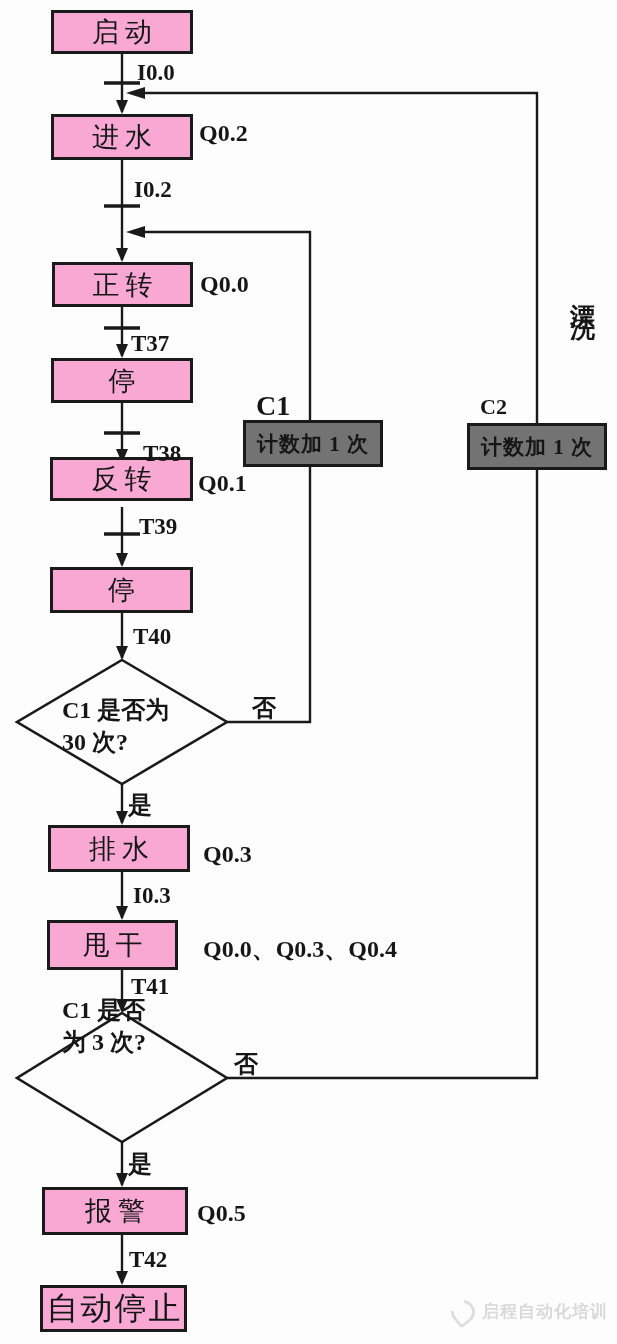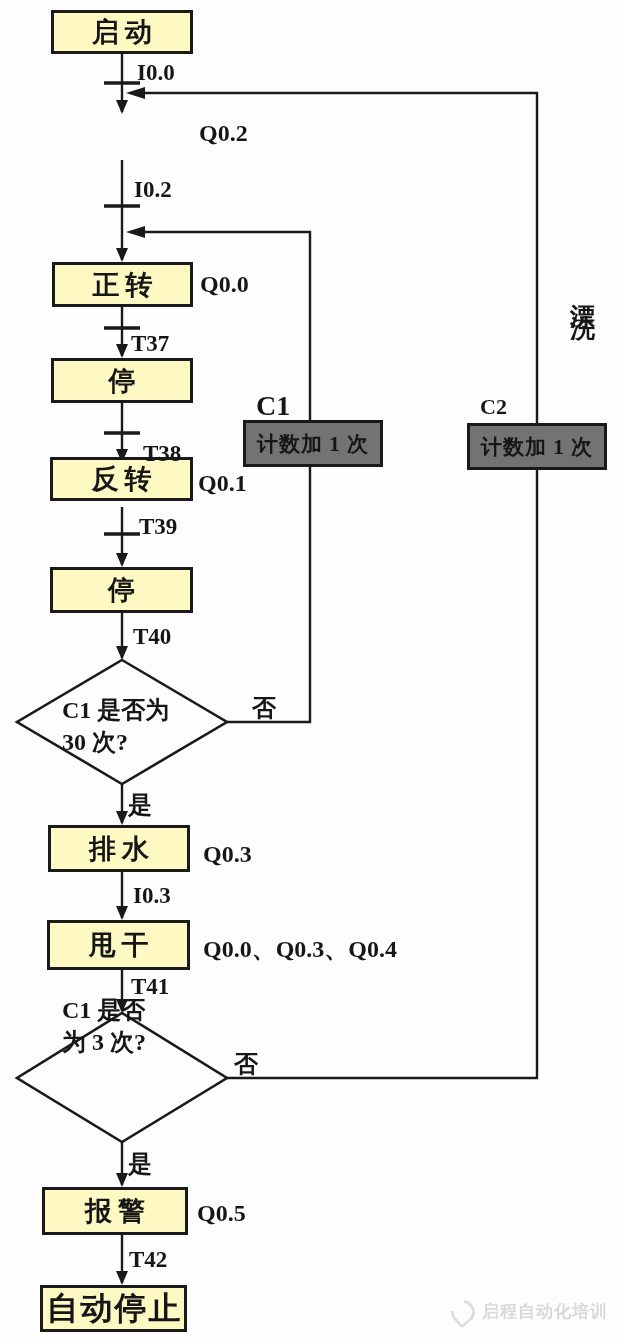--- a/index.html
+++ b/index.html
@@ -9,23 +9,23 @@
     background:#fdfdfd;
     font-family:"Liberation Serif","DejaVu Serif",serif;
     color:#161616;
     overflow:hidden;
   }
   #wires{position:absolute;left:0;top:0;width:617px;height:1344px;}
   .box{
     position:absolute;
     box-sizing:border-box;
     border:3px solid #1a1a1a;
-    background:#fef9c3;
+    background:#f9a8d4;
     display:flex;align-items:center;justify-content:center;
-    font-size:27px;font-weight:700;
+    font-size:27px;font-weight:400;
     letter-spacing:6px;
     text-indent:6px;
     z-index:2;
   }
   .box.small-text{font-size:32px;letter-spacing:2px;text-indent:2px;}
   .cntbox{
     position:absolute;
     box-sizing:border-box;
     border:3px solid #1a1a1a;
     background:#737373;
@@ -135,36 +135,39 @@
 
     <g fill="#fdfdfd" stroke="#1a1a1a" stroke-width="2.6">
       <polygon points="122,660 227,722 122,784 17,722"></polygon>
       <polygon points="122,1013 227,1078 122,1142 17,1078"></polygon>
     </g>
   </svg>
 
   <div class="box" style="left:51px;top:10px;width:142px;height:44px;">
       <span>启动</span>
     </div>
+  <div class="box" style="left:51px;top:114px;width:142px;height:46px;">
+      <span>进水</span>
+    </div>
   <div class="box" style="left:52px;top:262px;width:141px;height:45px;">
       <span>正转</span>
     </div>
   <div class="box" style="left:51px;top:358px;width:142px;height:45px;">
       <span>停</span>
     </div>
   <div class="box" style="left:50px;top:457px;width:143px;height:44px;">
       <span>反转</span>
     </div>
   <div class="box" style="left:50px;top:567px;width:143px;height:46px;">
       <span>停</span>
     </div>
   <div class="box" style="left:48px;top:825px;width:142px;height:47px;">
       <span>排水</span>
     </div>
-  <div class="box" style="left:47px;top:920px;width:143px;height:50px;">
+  <div class="box" style="left:47px;top:920px;width:131px;height:50px;">
       <span>甩干</span>
     </div>
   <div class="box" style="left:42px;top:1187px;width:146px;height:48px;">
       <span>报警</span>
     </div>
   <div class="box small-text" style="left:40px;top:1285px;width:147px;height:47px;">
       <span>自动停止</span>
     </div>
 
   <div class="cntbox" style="left:243px;top:420px;width:140px;height:47px;">

